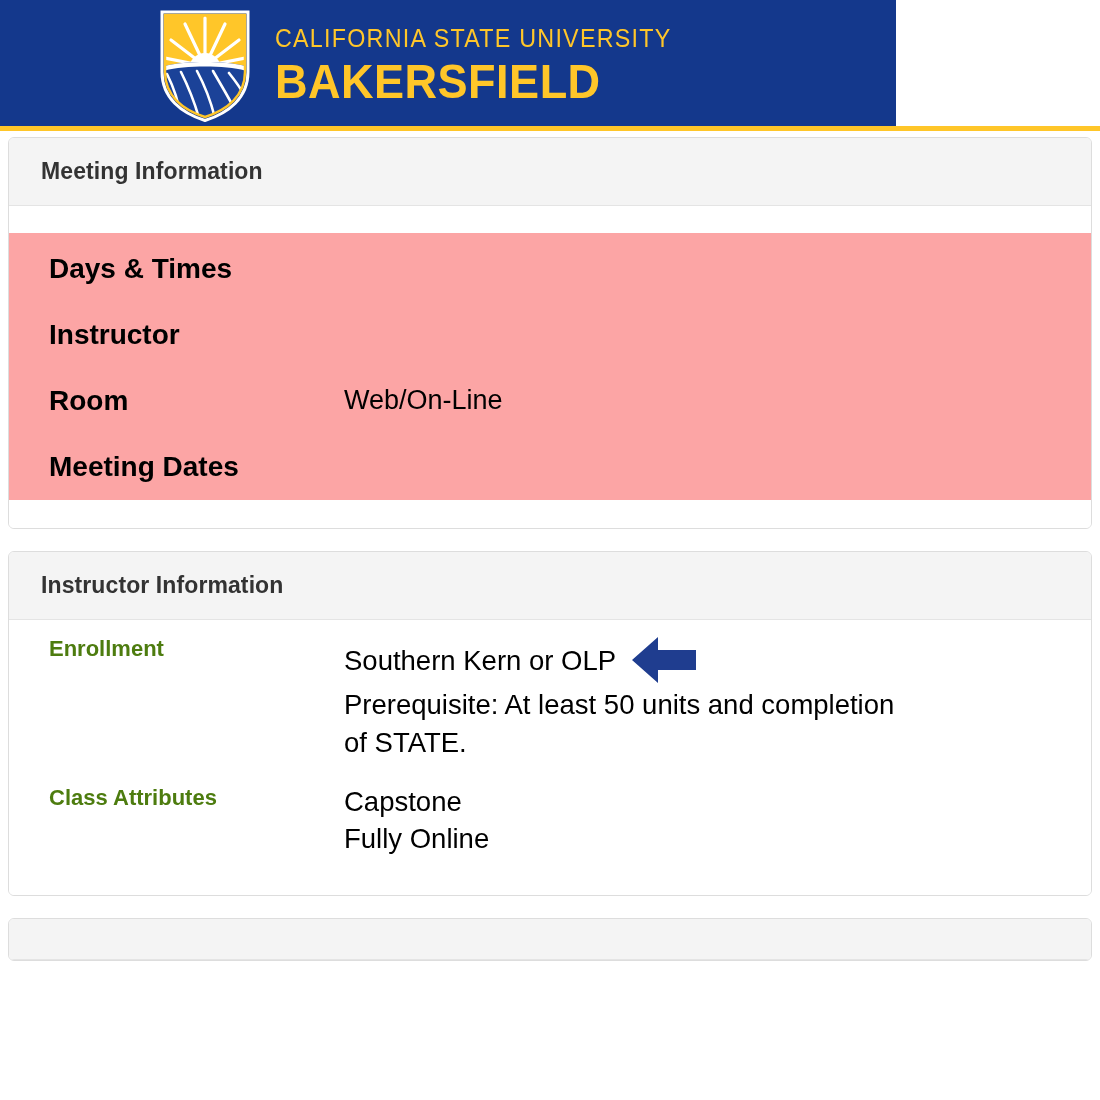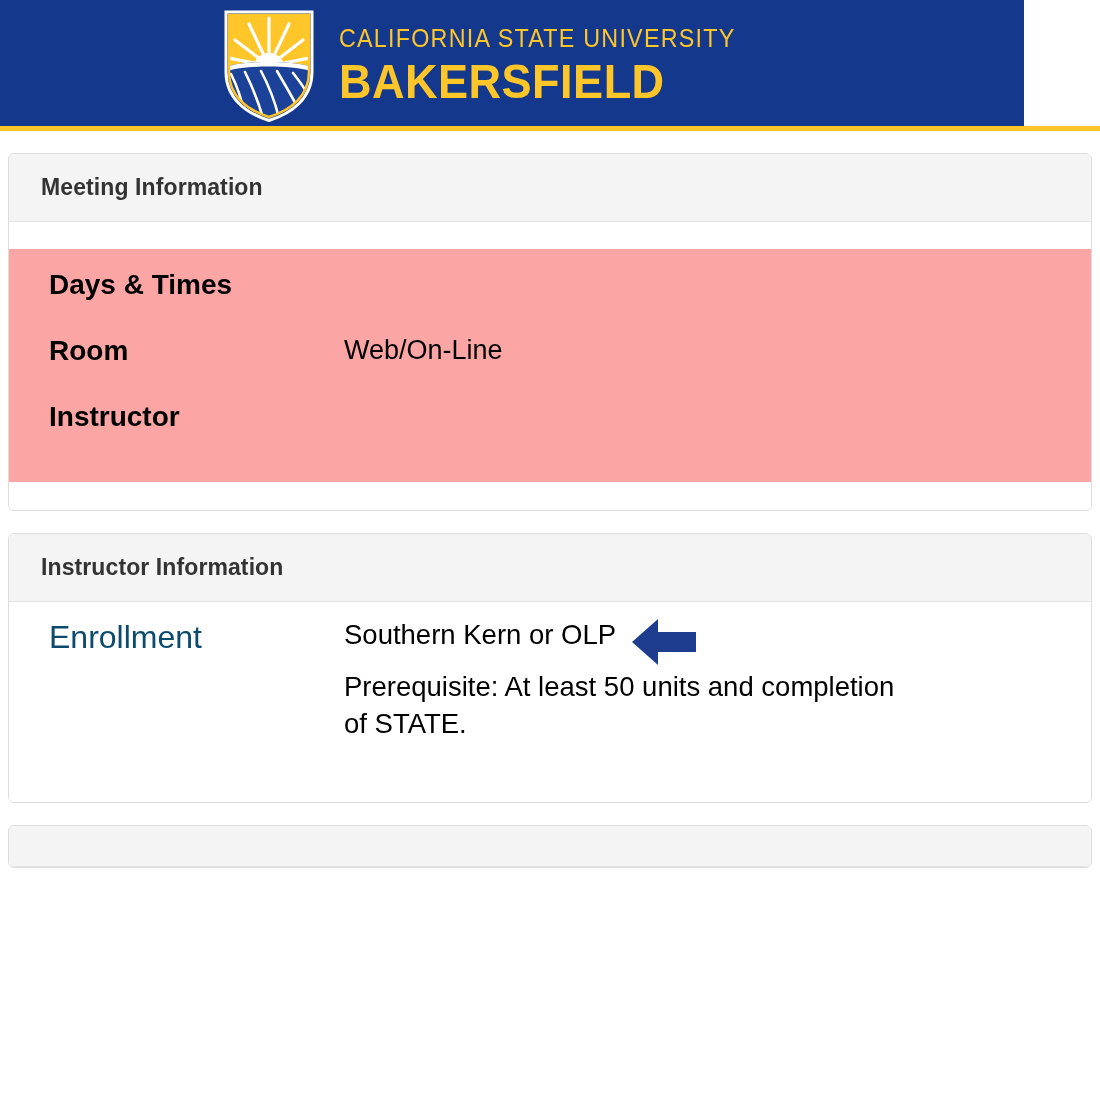--- a/index.html
+++ b/index.html
@@ -8,21 +8,21 @@
     width: 1100px;
     height: 1100px;
     background: #ffffff;
     font-family: "Liberation Sans", sans-serif;
     overflow: hidden;
   }
 
   
   .masthead {
     position: relative;
-    width: 1024px;
+    width: 896px;
     height: 131px;
     background: #14388c;
     display: flex;
     align-items: center;
     justify-content: center;
   }
   .masthead-goldbar {
     position: absolute;
     left: 0;
     bottom: 0;
@@ -57,21 +57,21 @@
     transform-origin: left center;
     white-space: nowrap;
     margin-top: 5px;
     font-family: "Liberation Sans Narrow", "Liberation Sans", sans-serif;
   }
 
   
   .page {
     position: relative;
     width: 1076px;
-    padding: 22px 8px 0 8px;
+    padding: 6px 8px 0 8px;
   }
 
   
   .panel {
     width: 1084px;
     border: 1px solid #dddddd;
     border-radius: 6px;
     background: #ffffff;
     margin-bottom: 22px;
     overflow: hidden;
@@ -120,34 +120,35 @@
     position: relative;
     flex: 1;
   }
   .dvalue-line { display: block; white-space: pre; }
   .dvalue-empty { min-height: 1px; }
 
   
   .enroll-label {
     width: 295px;
     flex: 0 0 295px;
-    font-size: 32px;
-    font-weight: normal;
-    color: #0c4a6e;
+    font-size: 22px;
+    font-weight: bold;
+    color: #4d7c0f;
     line-height: 1.32;
   }
   .enroll-value {
     font-size: 27.5px;
     line-height: 1.35;
     color: #000000;
     flex: 1;
   }
 
   .firstline-with-arrow {
     display: flex;
+    align-items: center;
     gap: 14px;
   }
 
   .arrow-annotation {
     width: 70px;
     height: 52px;
     flex: 0 0 70px;
     display: block;
   }
 </style>
@@ -219,32 +220,33 @@
     <div class="panel-spacer-white"></div>
 
     <div class="panel-body-grey">
 
       <div class="drow drow-gap-lg">
         <div class="dlabel">Days &amp; Times</div>
         <div class="dvalue dvalue-empty"></div>
       </div>
 
       <div class="drow drow-gap-lg">
+        <div class="dlabel">Instructor</div>
+        <div class="dvalue dvalue-empty"></div>
+      </div>
+
+      <div class="drow drow-gap-lg">
         <div class="dlabel">Room</div>
         <div class="dvalue">
           <span class="dvalue-line">Web/On-Line</span>
         </div>
       </div>
 
-      <div class="drow drow-gap-lg">
-        <div class="dlabel">Instructor</div>
-        <div class="dvalue dvalue-empty"></div>
-      </div>
-
       <div class="drow drow-last">
+        <div class="dlabel">Meeting Dates</div>
         <div class="dvalue dvalue-empty"></div>
       </div>
 
     </div>
 
     <div class="panel-footer-white"></div>
   </section>
 
   <section class="panel">
 
@@ -265,20 +267,27 @@
               <svg viewBox="0 0 70 52" width="70" height="52" aria-hidden="true">
                 <path d="M2 26 L28 3 L28 16 L66 16 L66 36 L28 36 L28 49 Z" fill="#1f3d8f"></path>
               </svg>
             </span>
           </div>
           <span class="dvalue-line">Prerequisite: At least 50 units and completion</span>
           <span class="dvalue-line">of STATE.</span>
         </div>
       </div>
 
+      <div class="drow drow-last">
+        <div class="enroll-label">Class Attributes</div>
+        <div class="enroll-value">
+          <span class="dvalue-line">Capstone</span>
+          <span class="dvalue-line">Fully Online</span>
+        </div>
+      </div>
 
     </div>
 
     <div class="panel-footer-white"></div>
   </section>
 
   <section class="panel">
     <div class="panel-header">
       <span class="panel-header-title"></span>
     </div>

